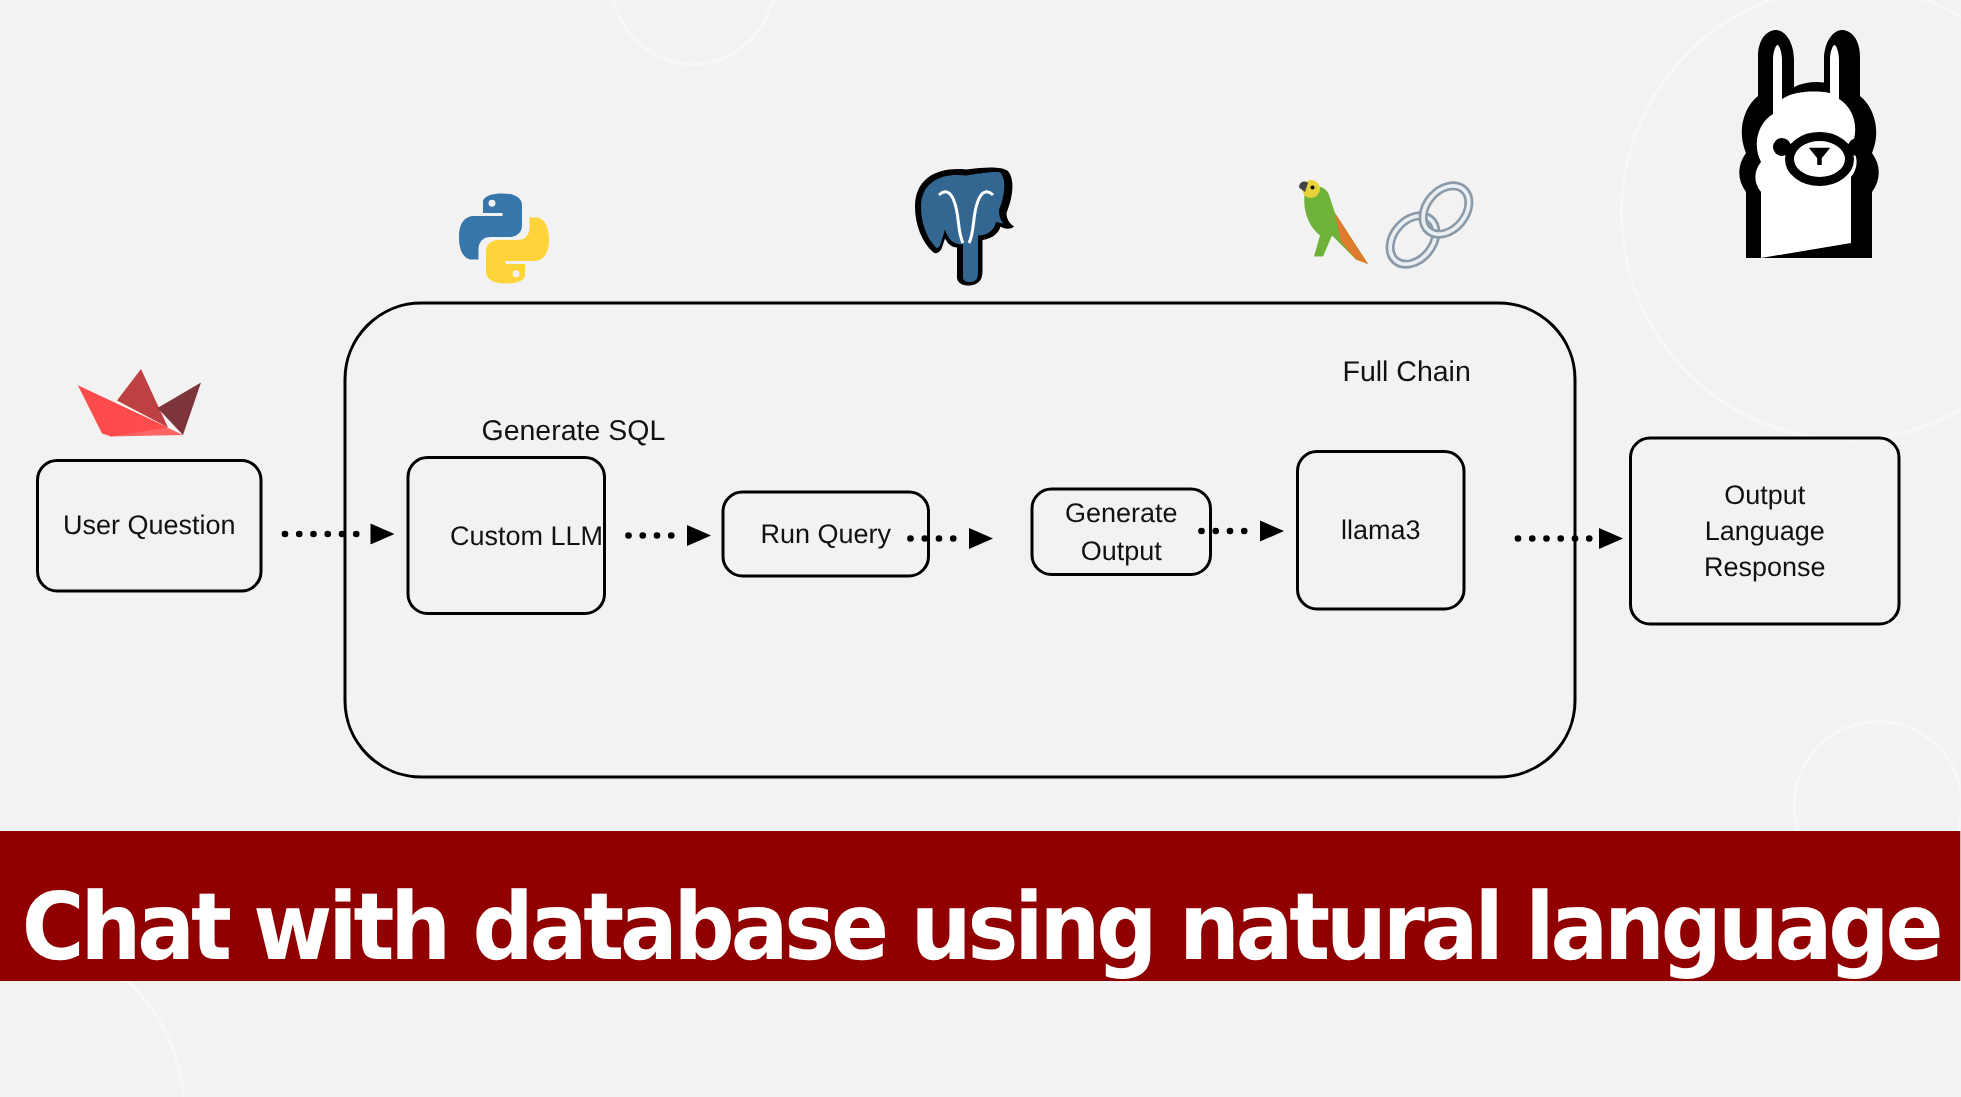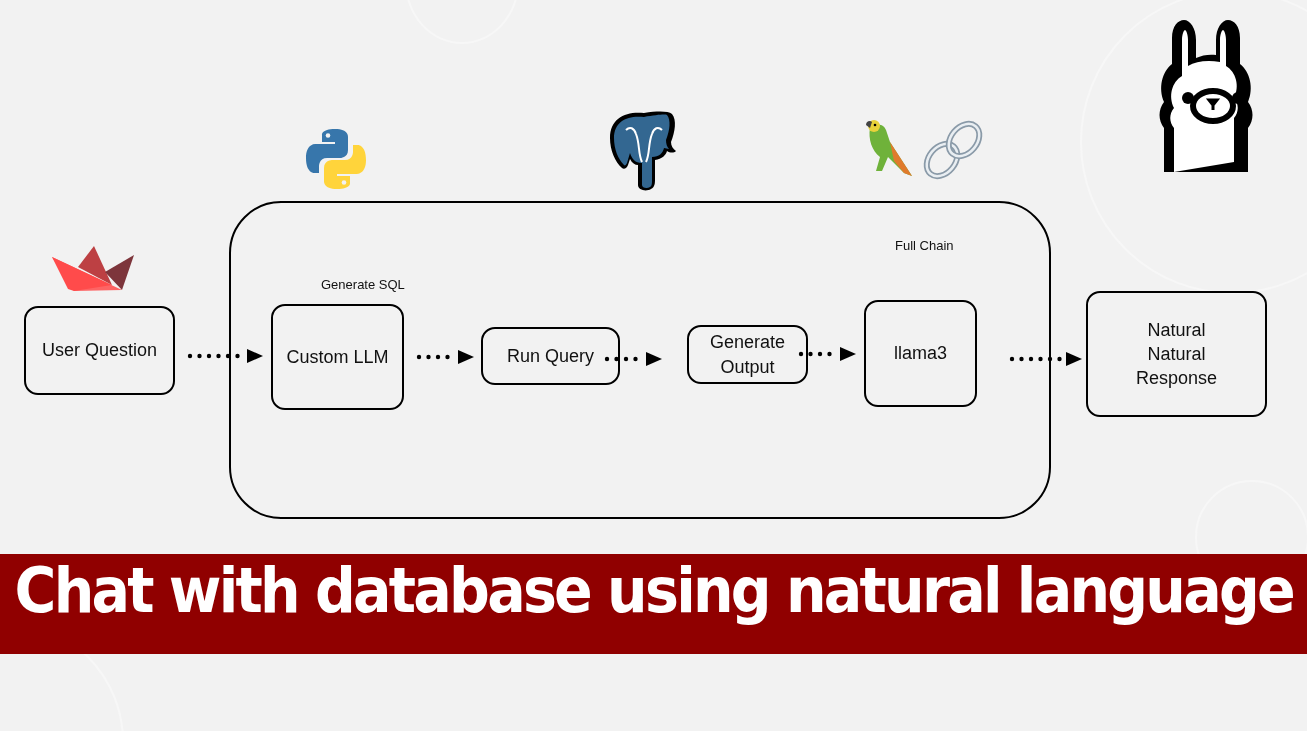--- a/index.html
+++ b/index.html
@@ -13,25 +13,25 @@
   .box {
     position: absolute; border: 2px solid #000; border-radius: 14px;
     display: flex; align-items: center; justify-content: center; text-align: center;
     color: #111; font-size: 18px; line-height: 1.35; box-sizing: border-box;
     background: transparent;
   }
   .container {
     position: absolute; left: 229px; top: 201px; width: 822px; height: 318px;
     border: 2px solid #000; border-radius: 52px; box-sizing: border-box;
   }
-  .label { position: absolute; font-size: 13px; color: #111; white-space: nowrap; }
+  .label { position: absolute; font-size: 19px; color: #111; white-space: nowrap; }
   .arrow { position: absolute; height: 14px; }
   .banner {
     position: absolute; left: 0; top: 554px; width: 1307px; height: 100px;
-    background: #900000; display: flex; align-items: flex-start; justify-content: center;
+    background: #900000; display: flex; align-items: flex-end; justify-content: center;
   }
   .banner-text {
     color: #fff; font-weight: bold; font-size: 62px; white-space: nowrap;
     font-family: "DejaVu Sans", sans-serif; letter-spacing: -3px; transform: scaleX(0.92);
   }
 </style>
 </head>
 <body>
 
 <div class="deco" style="left:405px; top:-80px; width:110px; height:120px;"></div>
@@ -83,34 +83,34 @@
 </svg>
 
 <div class="container"></div>
 
 <span class="label" style="left:289px; top:277px;margin-left:32px;">Generate SQL</span>
 <span class="label" style="left:895px; top:238px;">Full Chain</span>
 
 <div class="box" style="left:24px; top:306px; width:151px; height:89px;">
   <span>User Question</span>
 </div>
-<div class="box" style="left:271px; top:304px; width:133px; height:106px;">
+<div class="box" style="left:271px; top:304px; width:133px; height:106px;justify-content:flex-end;">
   <span>Custom LLM</span>
 </div>
 <div class="box" style="left:481px; top:327px; width:139px; height:58px;">
   <span>Run Query</span>
 </div>
 <div class="box" style="left:687px; top:325px; width:121px; height:59px; padding:0 18px;">
   <span>Generate Output</span>
 </div>
 <div class="box" style="left:864px; top:300px; width:113px; height:107px;">
   <span>llama3</span>
 </div>
 <div class="box" style="left:1086px; top:291px; width:181px; height:126px; padding:0 40px;">
-  <span>Natural Natural Response</span>
+  <span>Output Language Response</span>
 </div>
 
 <svg class="arrow" style="left:187px; top:349px;" width="76" height="14">
     <g class="dots">
       <circle cx="3" cy="7" r="2.2" fill="#000"></circle>
       <circle cx="12.5" cy="7" r="2.2" fill="#000"></circle>
       <circle cx="22" cy="7" r="2.2" fill="#000"></circle>
       <circle cx="31.5" cy="7" r="2.2" fill="#000"></circle>
       <circle cx="41" cy="7" r="2.2" fill="#000"></circle>
       <circle cx="50.5" cy="7" r="2.2" fill="#000"></circle>

